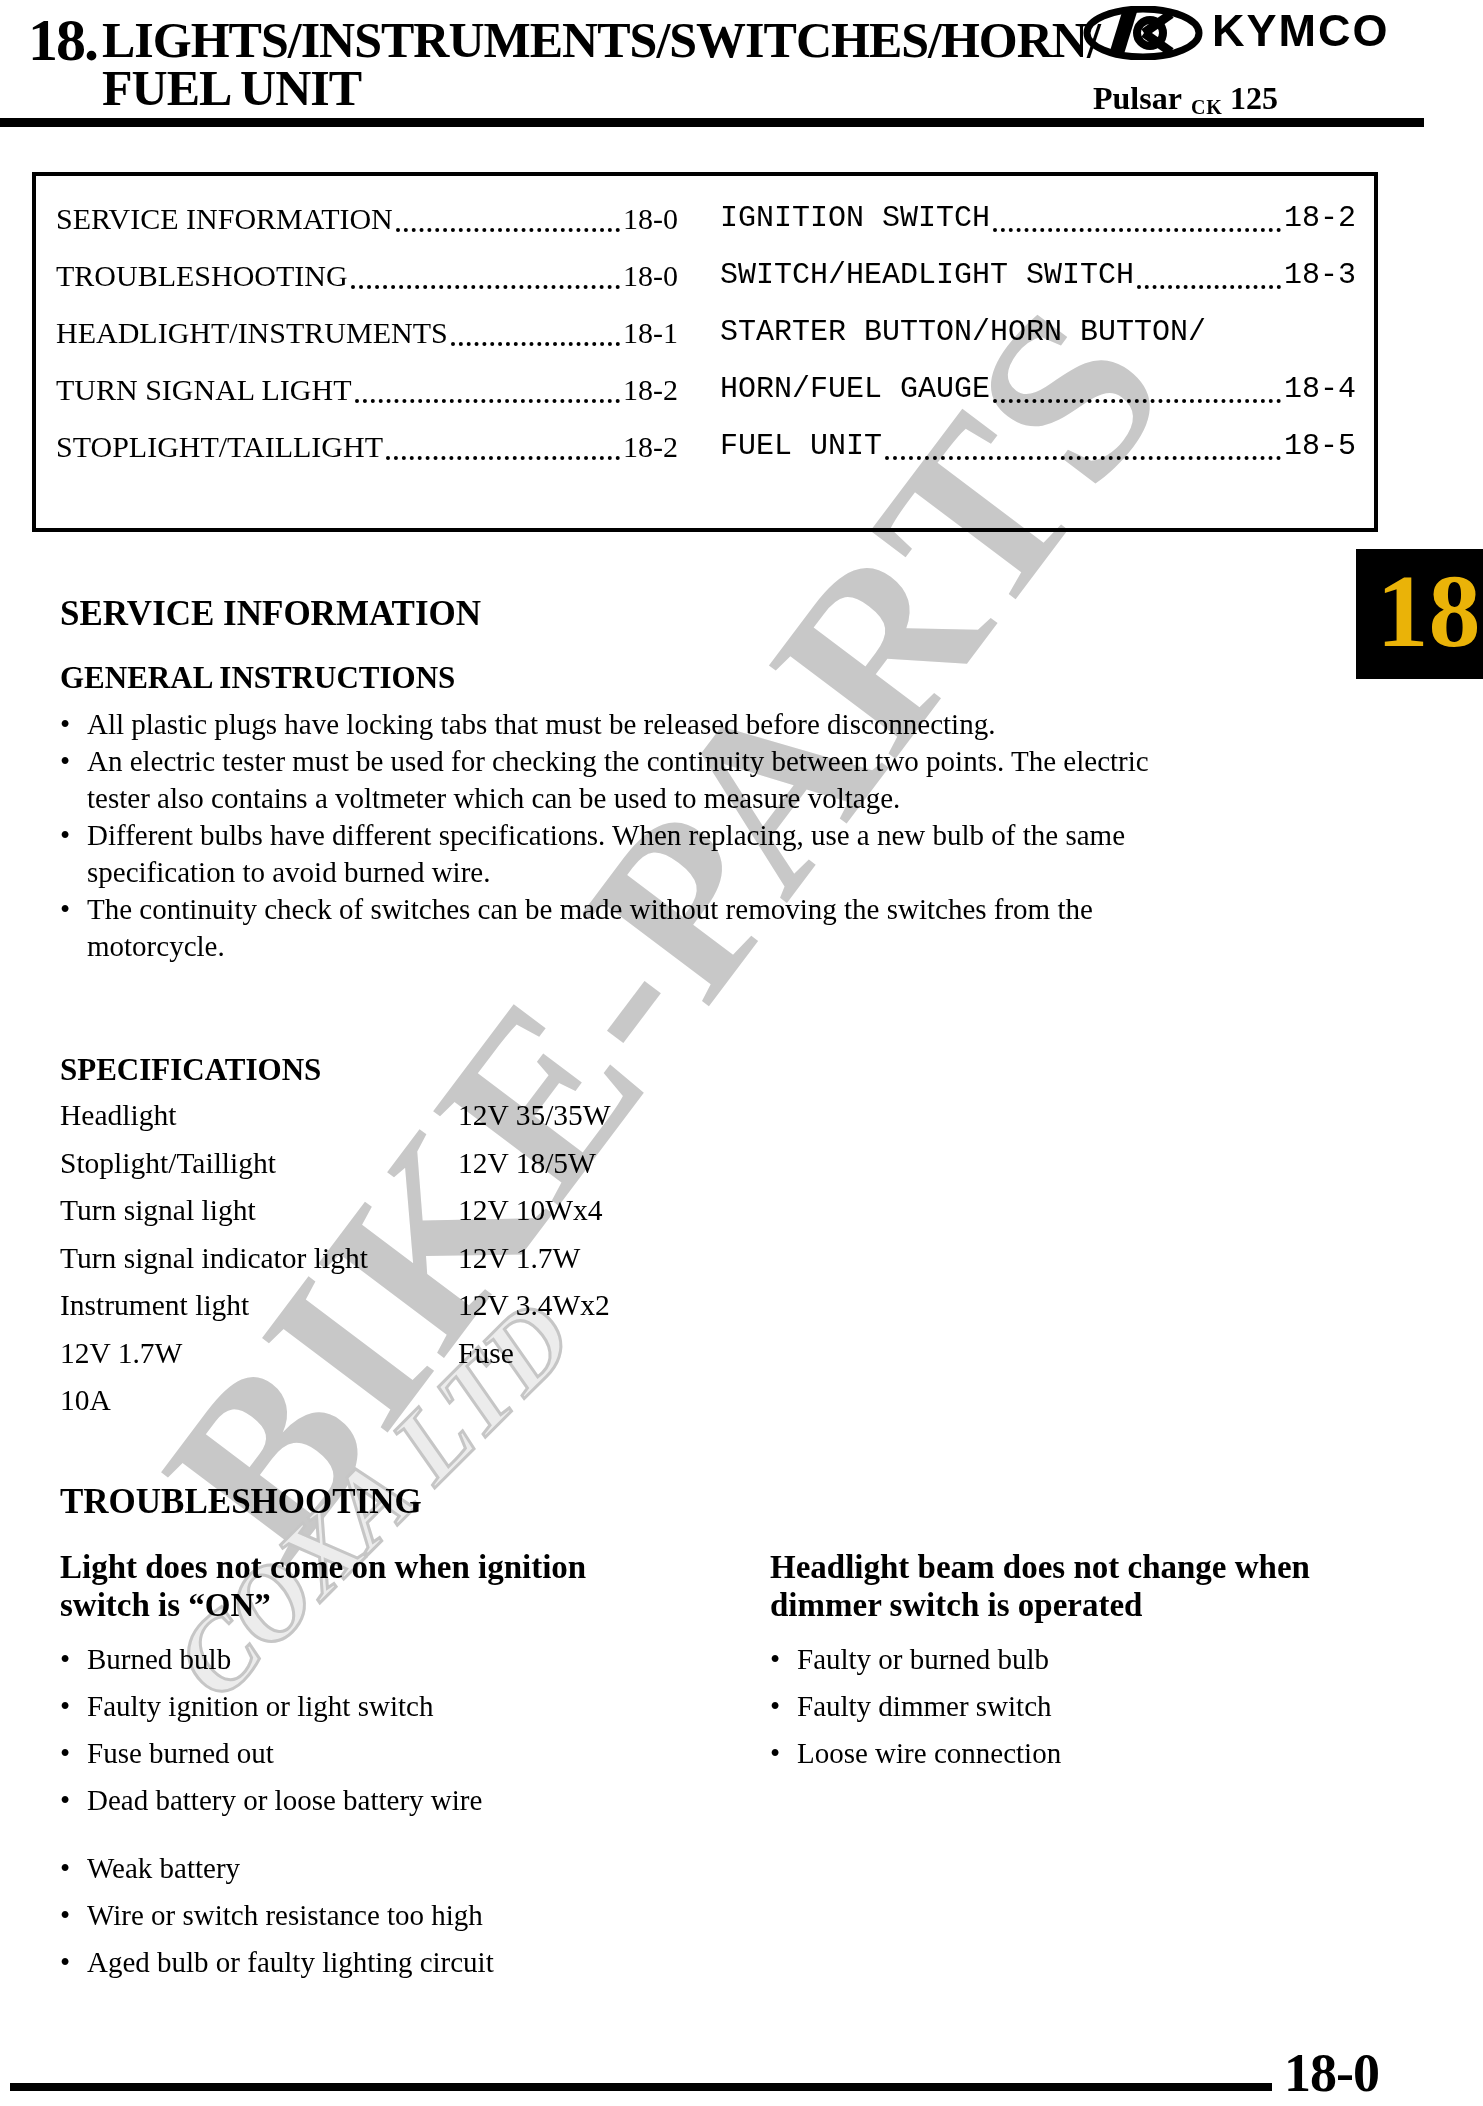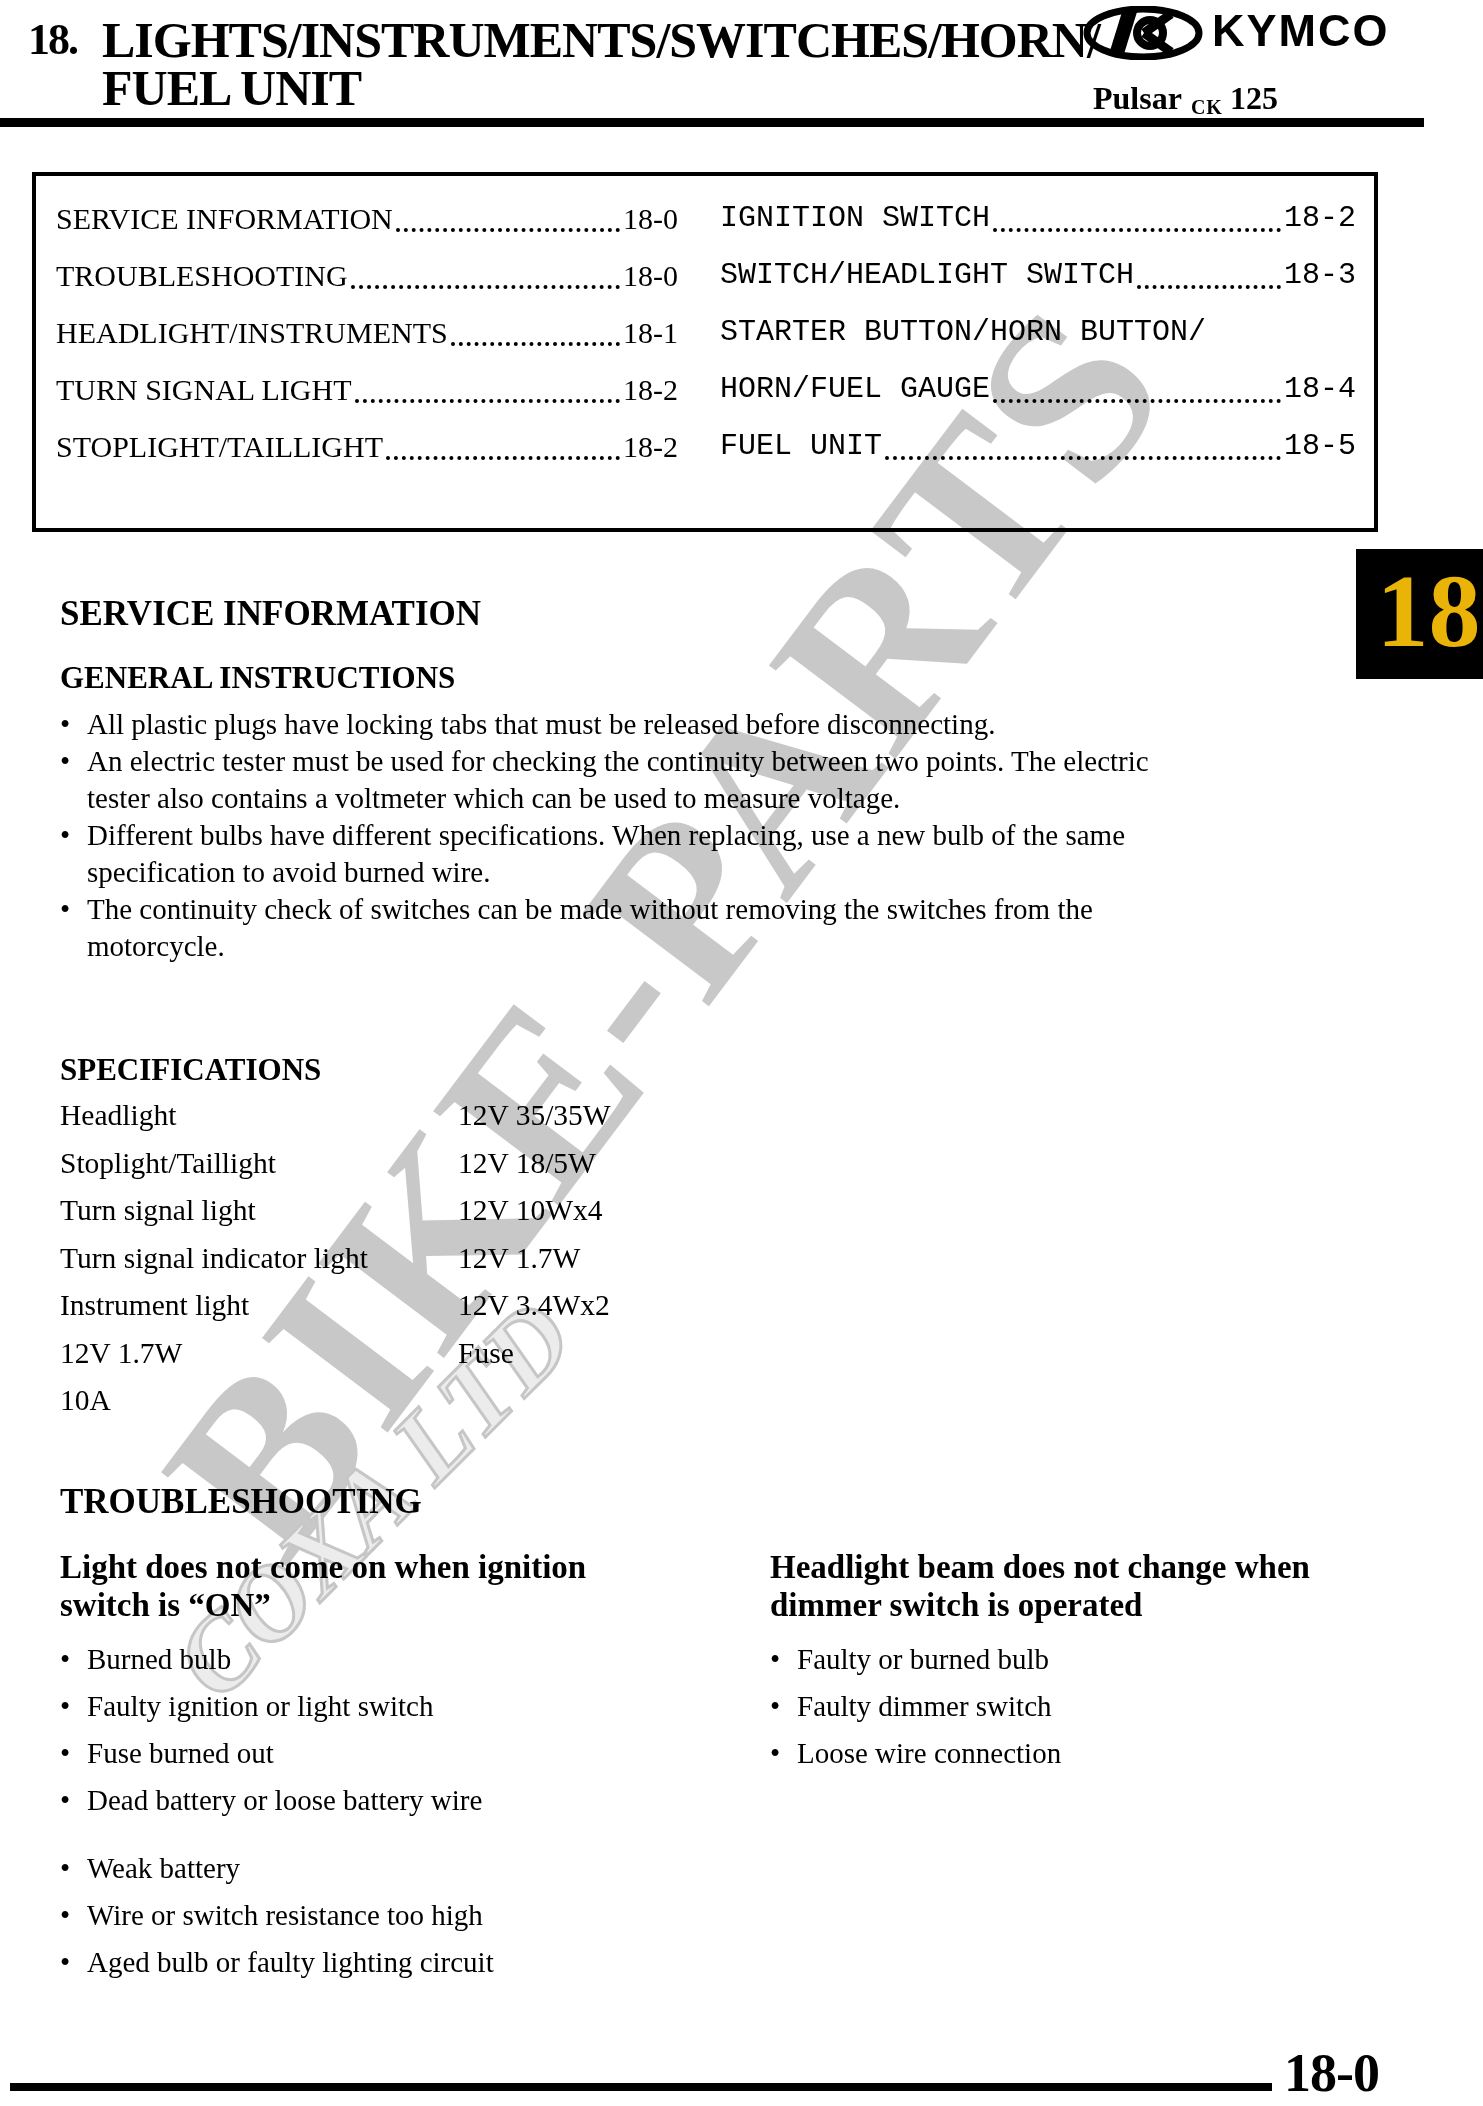--- a/index.html
+++ b/index.html
@@ -16,21 +16,21 @@
     transform:rotate(-53deg); z-index:0; letter-spacing:4px;
   }
   .wm2{
     position:absolute; left:135px; top:1485px; width:400px;
     font:bold italic 105px "Liberation Serif", serif;
     color:#ececec; -webkit-text-stroke:3px #c6c6c6;
     text-align:center; line-height:1; white-space:nowrap;
     transform:rotate(-45deg); z-index:0;
   }
   
-  .chapnum{position:absolute; left:28px; top:16px; font-weight:bold; font-size:44px; letter-spacing:-2px; line-height:48px;}
+  .chapnum{position:absolute; left:28px; top:16px; font-weight:bold; font-size:60px; letter-spacing:-2px; line-height:48px;}
   .chaptitle{position:absolute; left:102px; top:16px; font-weight:bold; font-size:50px; letter-spacing:-1px; line-height:48px; white-space:pre-line;}
   .logo{position:absolute; left:1082px; top:6px;}
   .brand{position:absolute; left:1212px; top:6px; font-family:"Liberation Sans", sans-serif; font-weight:bold; font-size:45px; letter-spacing:2px; line-height:50px;}
   .model{position:absolute; left:1093px; top:80px; font-weight:bold; font-size:32px; white-space:nowrap;text-align:right;}
   .model .sub{font-size:20px; vertical-align:-5px; letter-spacing:1px; margin:0 7px 0 9px;}
   .hrule{position:absolute; left:0; top:118px; width:1424px; height:9px; background:#000;}
   
   .tocbox{position:absolute; left:32px; top:172px; width:1338px; height:352px; border:4px solid #000; z-index:1;}
   .toccol{position:absolute; top:14px;}
   .toccol.left{left:20px; width:622px;}

